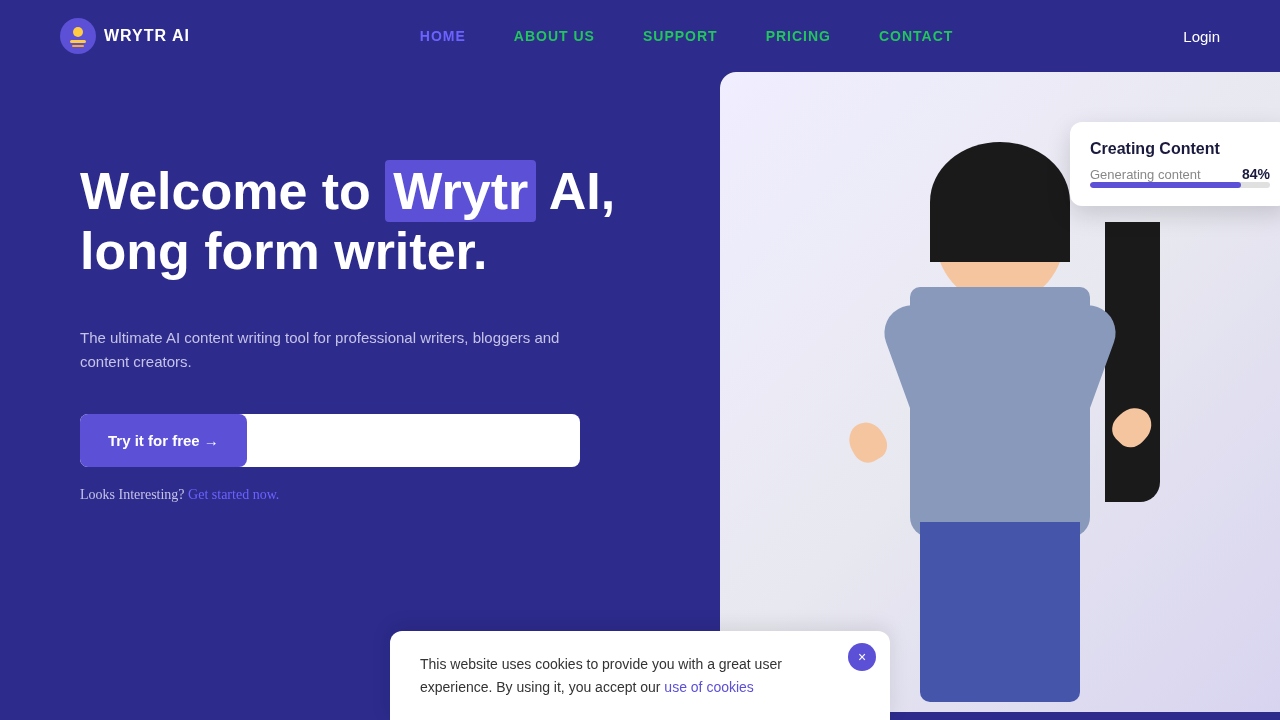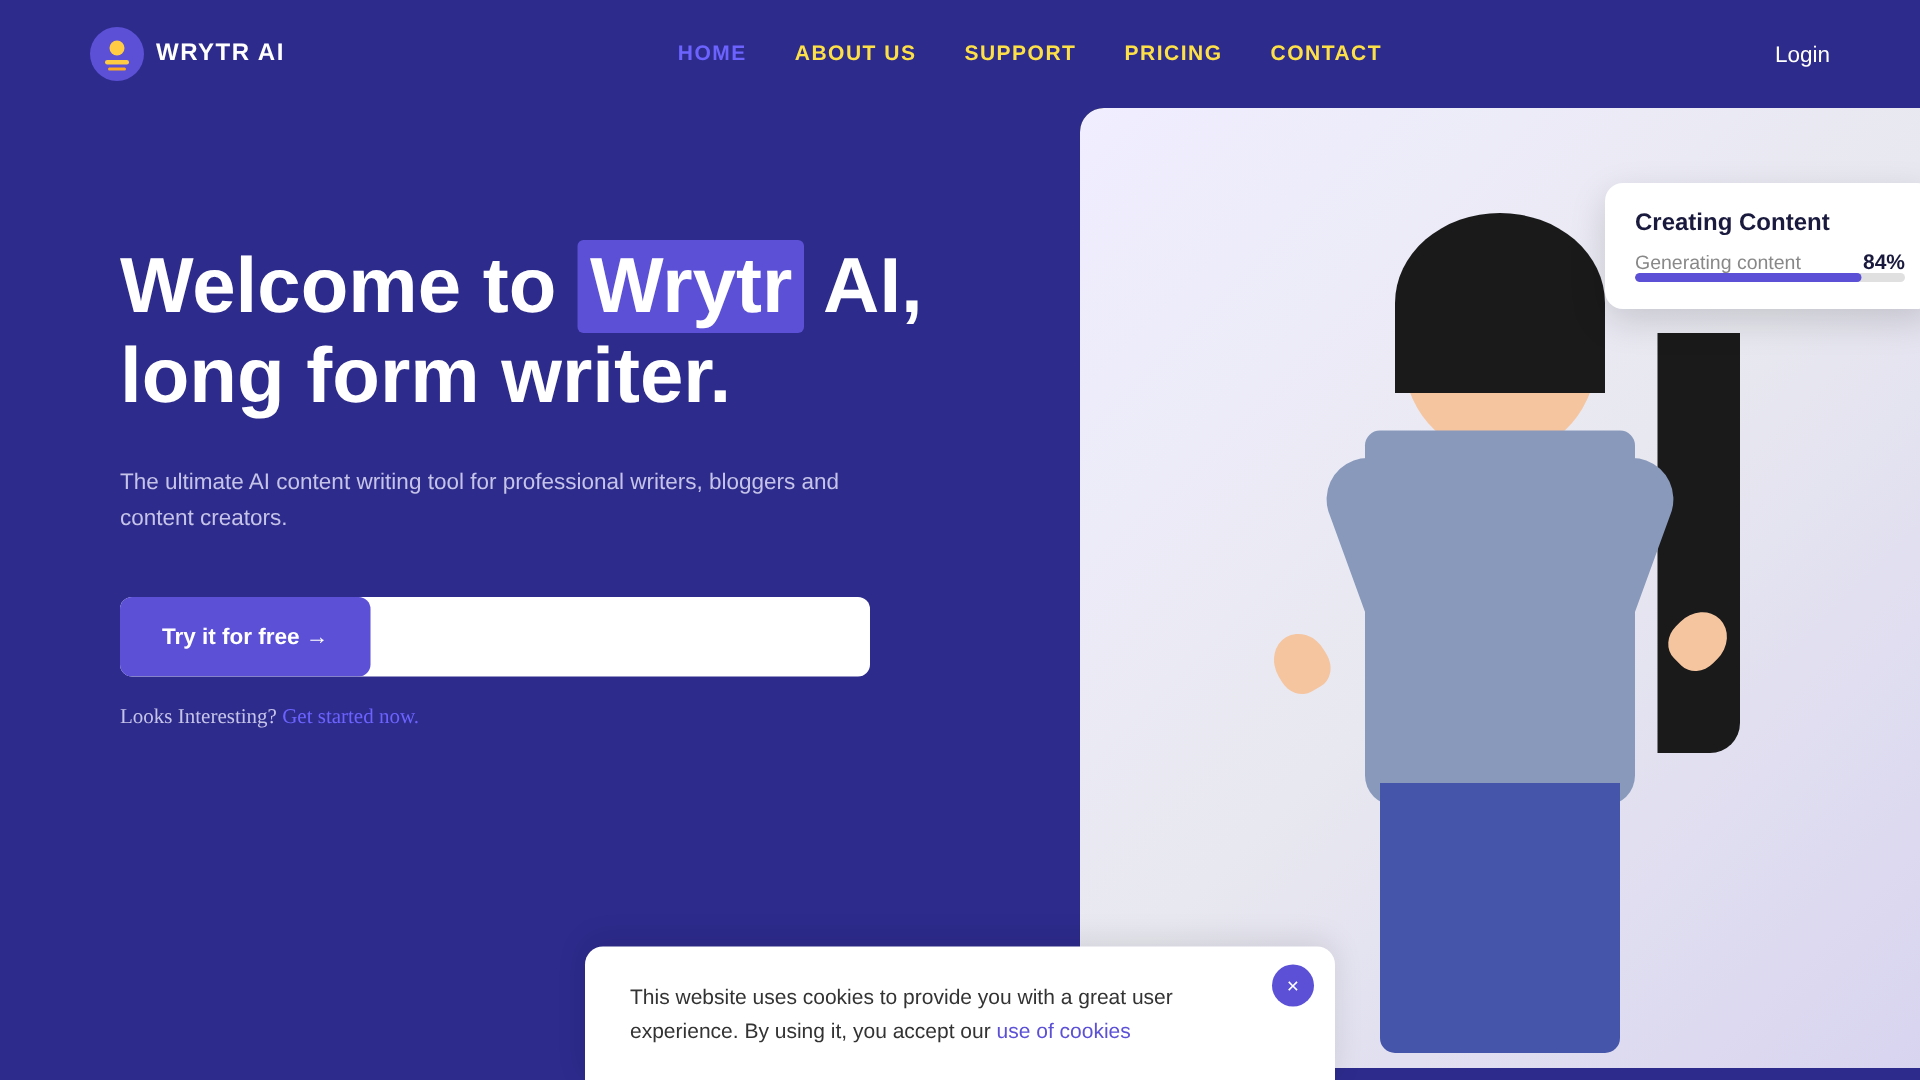--- a/index.html
+++ b/index.html
@@ -37,26 +37,26 @@
     }
     .nav-logo-text {
       font-size: 16px;
       font-weight: 700;
       letter-spacing: 1px;
       color: white;
     }
     .nav-links {
       display: flex;
       align-items: center;
-      gap: 32px;
+      gap: 48px;
       list-style: none;
     }
     .nav-links a {
       text-decoration: none;
-      color: #fde047;
+      color: #22c55e;
       font-size: 14px;
       font-weight: 600;
       letter-spacing: 1px;
     }
     .nav-links a.active {
       color: #6c63ff;
     }
     .nav-actions {
       display: flex;
       align-items: center;
@@ -91,21 +91,21 @@
     }
     .hero-left {
       flex: 0 0 580px;
       padding-top: 30px;
     }
     .hero-title {
       font-size: 52px;
       font-weight: 800;
       line-height: 1.15;
       color: white;
-      margin-bottom: 28px;
+      margin-bottom: 44px;
     }
     .hero-title .highlight {
       background-color: #5b50d6;
       padding: 2px 8px;
       border-radius: 4px;
       color: white;
     }
     .hero-subtitle {
       font-size: 15px;
       color: #c5c3e8;

